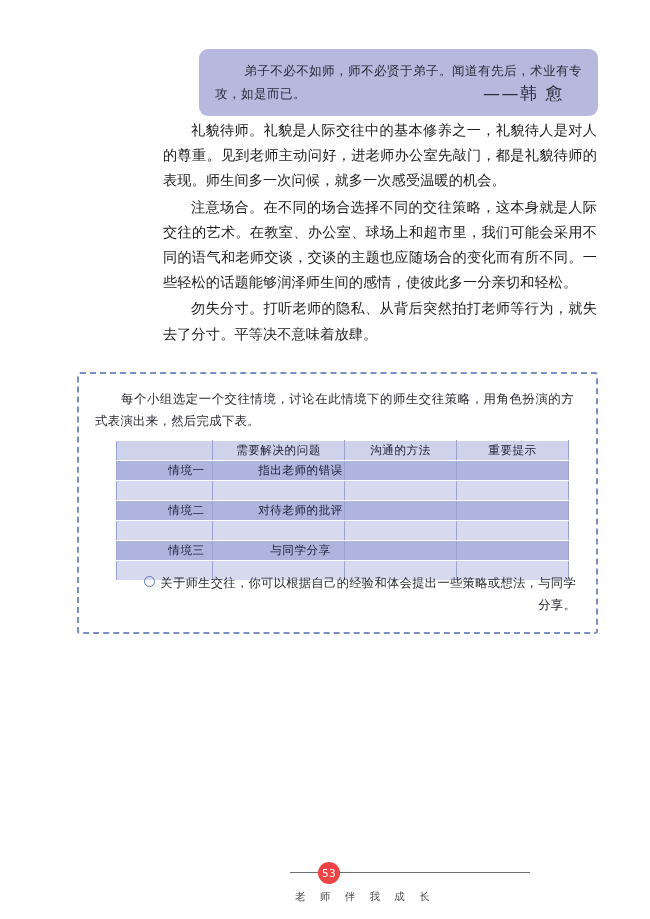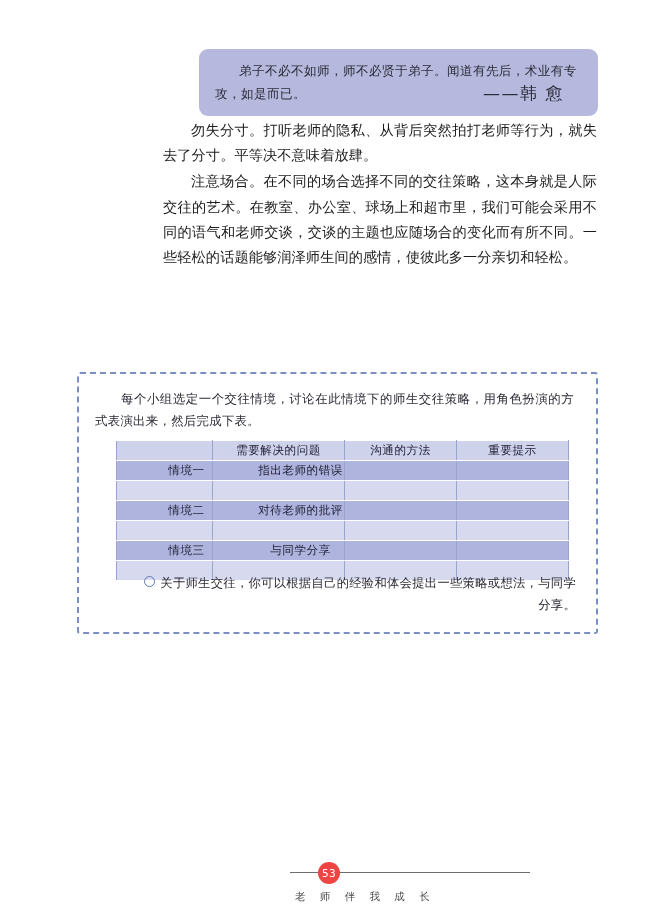--- a/index.html
+++ b/index.html
@@ -27,21 +27,21 @@
     border-radius: 9px;
     padding: 11px 16px 11px 16px;
   }
   .quote-line {
     font-size: 12.6px;
     line-height: 22px;
     letter-spacing: 0.4px;
     color: #2b2b3a;
     white-space: nowrap;
   }
-  .quote-line.first { text-indent: 24px; }
+  .quote-line.first { text-indent: 24px; text-align: right; }
   .quote-attrib-row {
     display: flex;
     justify-content: space-between;
     align-items: flex-end;
   }
   .quote-attrib {
     font-size: 17px;
     letter-spacing: 1.5px;
     color: #2b2b3a;
     padding-right: 18px;
@@ -184,22 +184,23 @@
 
 <div class="quote-box">
   <div class="quote-line first">弟子不必不如师，师不必贤于弟子。闻道有先后，术业有专</div>
   <div class="quote-attrib-row">
     <div class="quote-line">攻，如是而已。</div>
     <div class="quote-attrib">——韩 愈</div>
   </div>
 </div>
 
 <div class="body-text">
+  <p class="para">礼貌待师。礼貌是人际交往中的基本修养之一，礼貌待人是对人的尊重。见到老师主动问好，进老师办公室先敲门，都是礼貌待师的表现。师生间多一次问候，就多一次感受温暖的机会。</p>
+  <p class="para">注意场合。在不同的场合选择不同的交往策略，这本身就是人际交往的艺术。在教室、办公室、球场上和超市里，我们可能会采用不同的语气和老师交谈，交谈的主题也应随场合的变化而有所不同。一些轻松的话题能够润泽师生间的感情，使彼此多一分亲切和轻松。</p>
   <p class="para">勿失分寸。打听老师的隐私、从背后突然拍打老师等行为，就失去了分寸。平等决不意味着放肆。</p>
-  <p class="para">注意场合。在不同的场合选择不同的交往策略，这本身就是人际交往的艺术。在教室、办公室、球场上和超市里，我们可能会采用不同的语气和老师交谈，交谈的主题也应随场合的变化而有所不同。一些轻松的话题能够润泽师生间的感情，使彼此多一分亲切和轻松。</p>
 </div>
 
 <div class="activity-box">
 
   <div class="activity-intro">每个小组选定一个交往情境，讨论在此情境下的师生交往策略，用角色扮演的方式表演出来，然后完成下表。</div>
 
   <table class="act-table">
     <colgroup>
       <col class="c0">
         <col class="c1">

